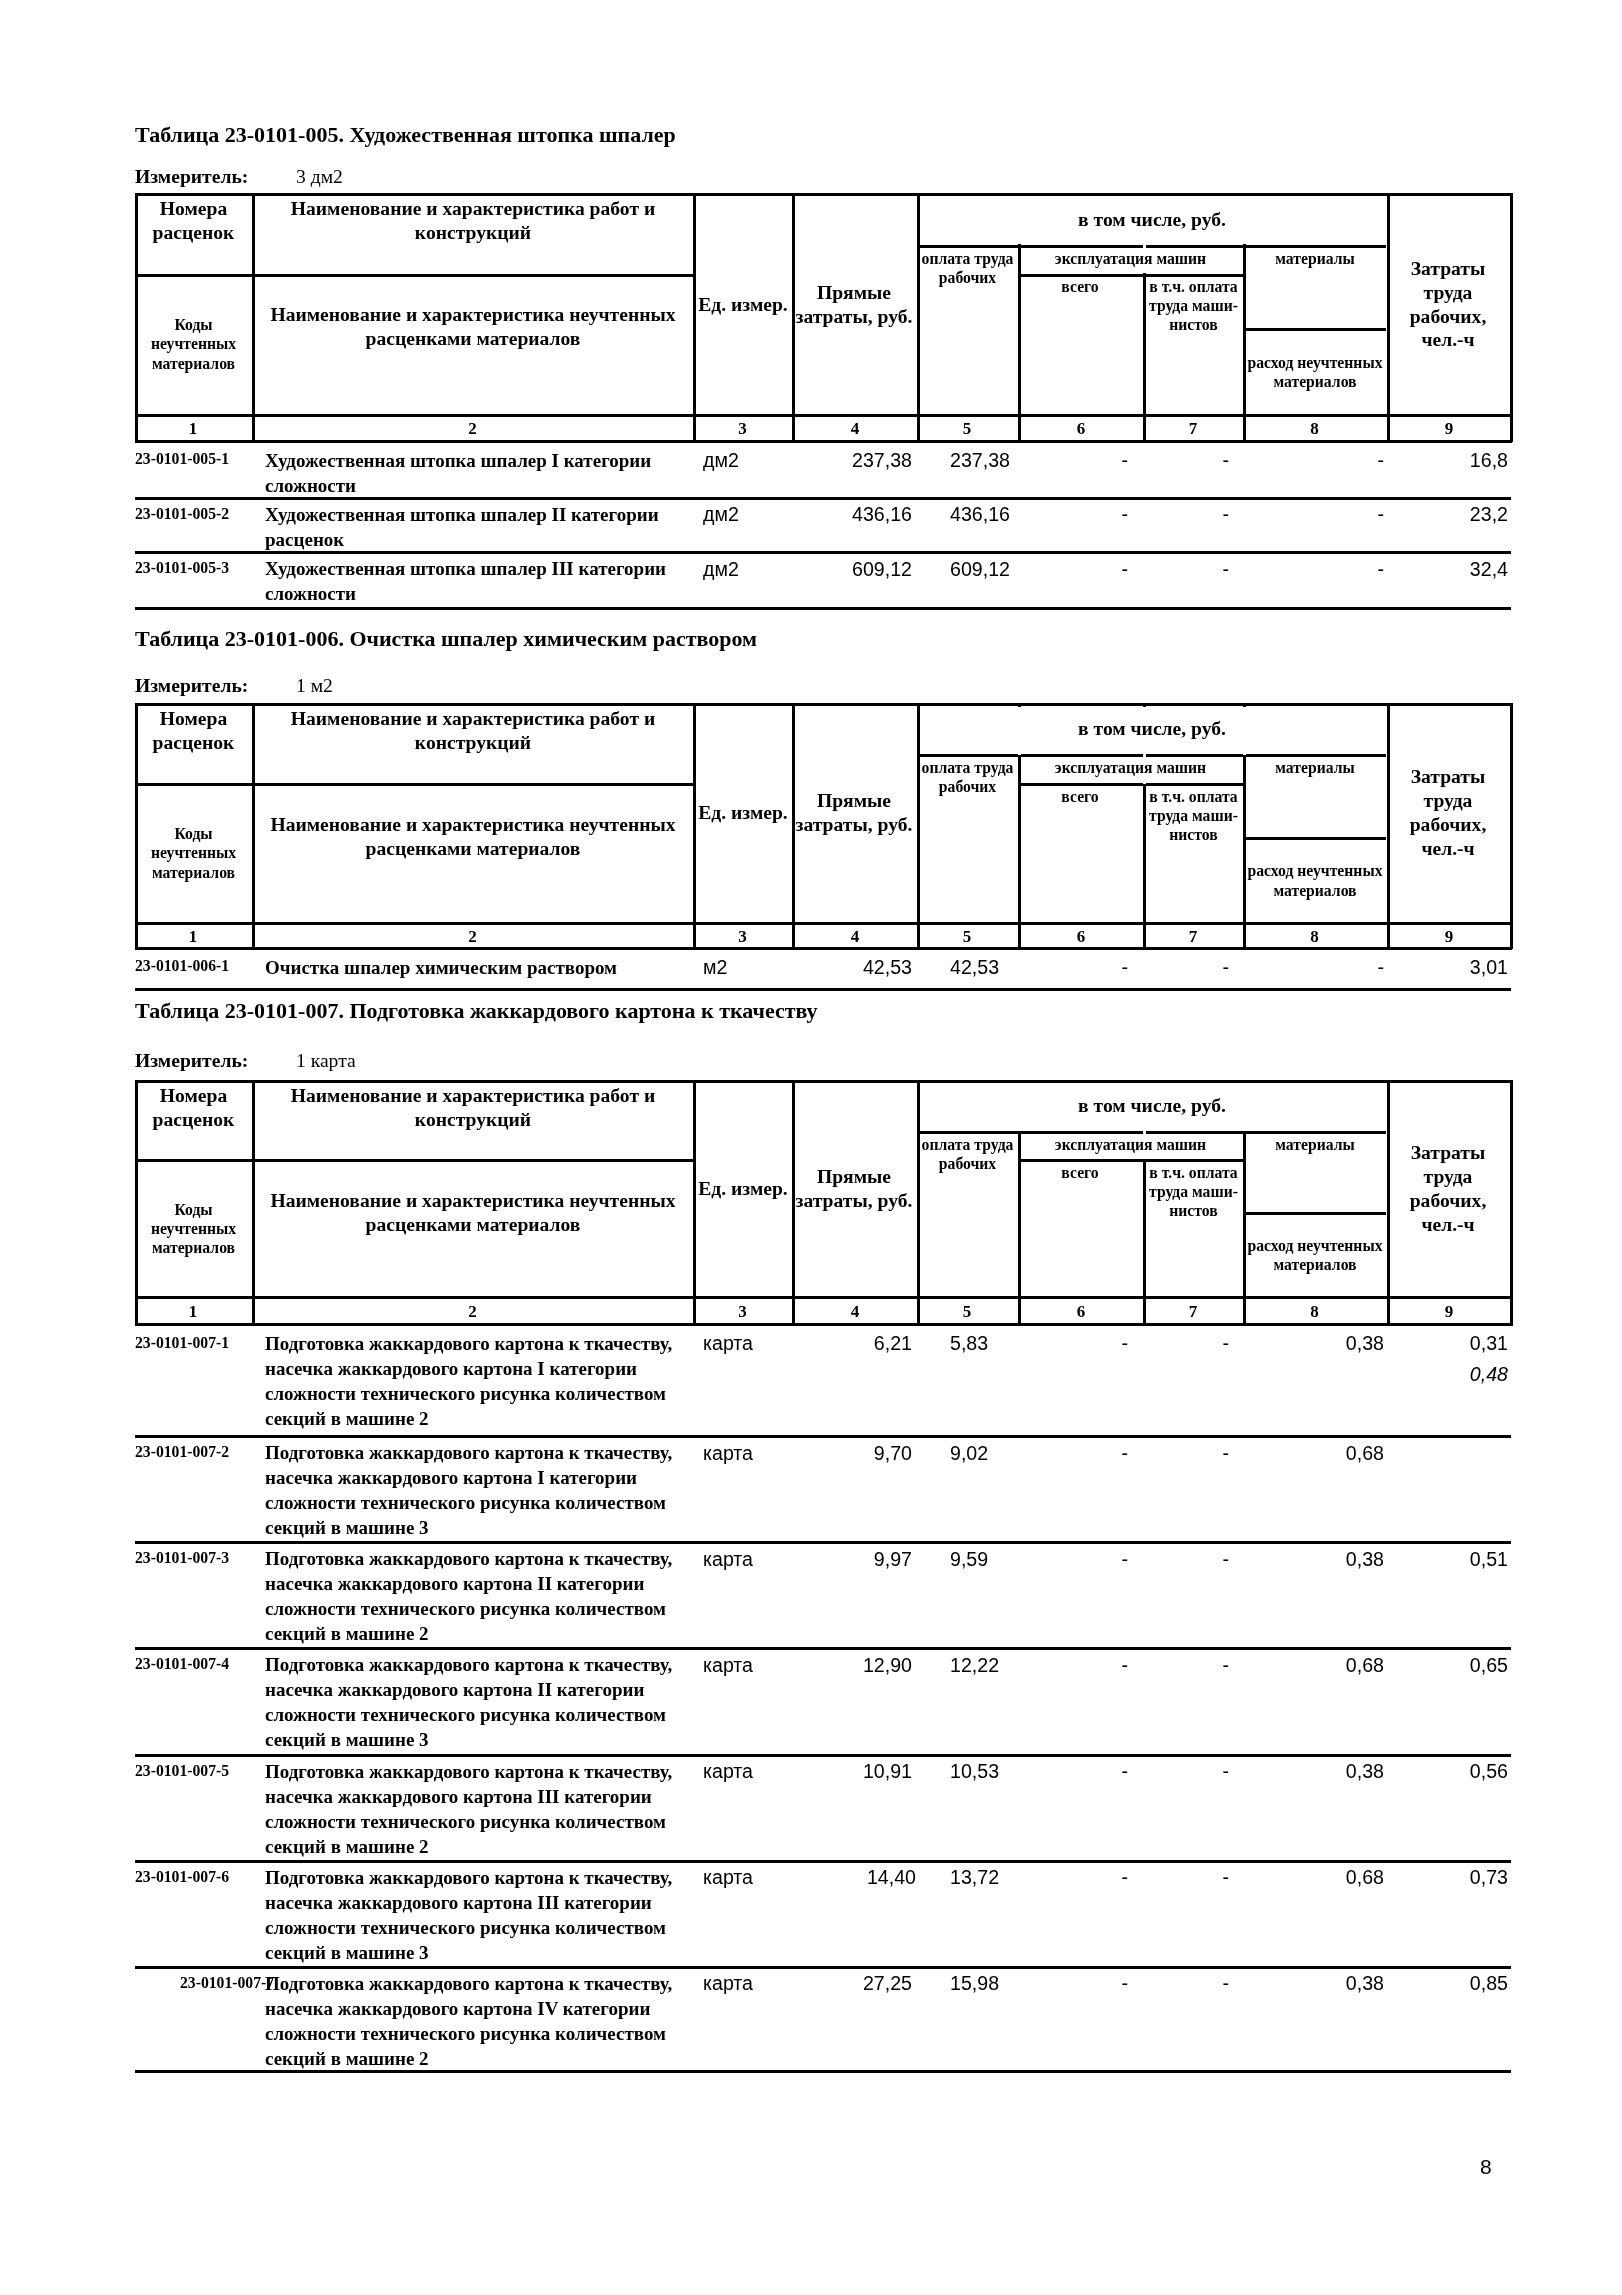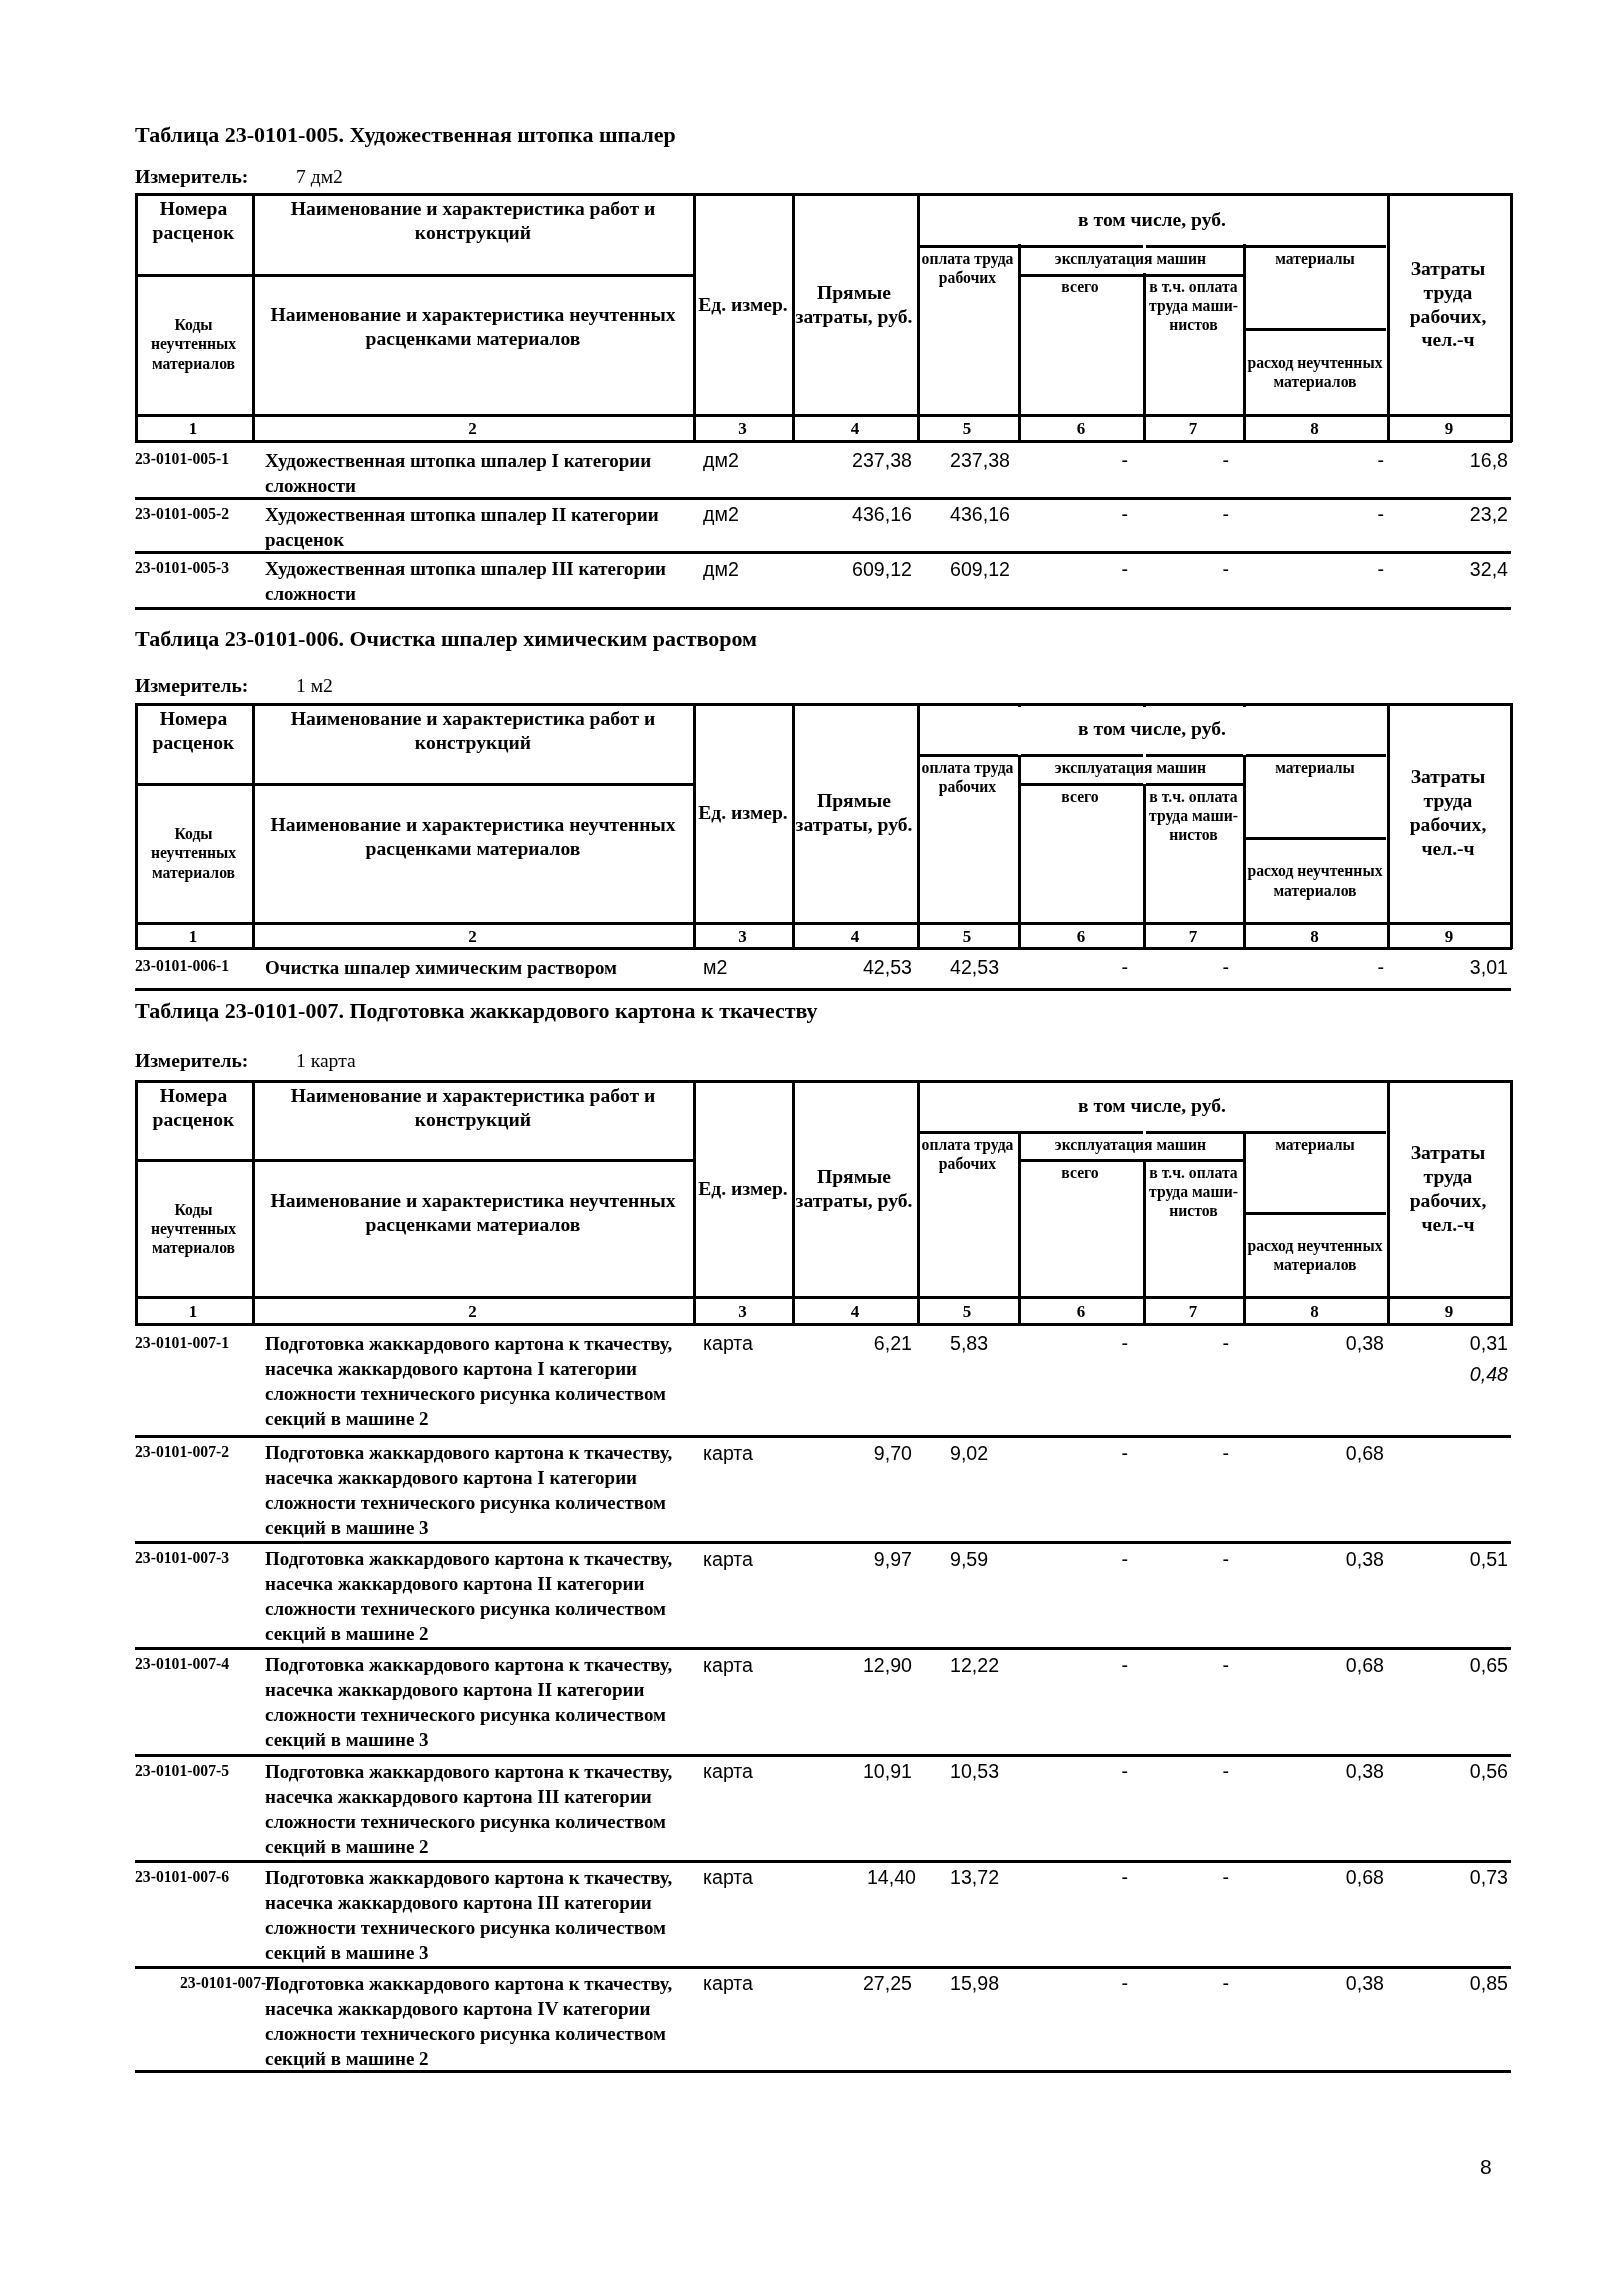--- a/index.html
+++ b/index.html
@@ -19,21 +19,21 @@
   .num { font-family:"Liberation Sans", sans-serif; font-size:19.6px; white-space:nowrap; }
   .r { text-align:right; }
   .colnum { font-family:"Liberation Serif", serif; font-weight:bold; font-size:17px; text-align:center; }
 </style>
 </head>
 <body>
 
 <div id="page">
     <div class="abs title" style="left:135px;top:122px;">Таблица 23-0101-005. Художественная штопка шпалер</div>
     <div class="abs meas-label" style="left:135px;top:166px;">Измеритель:</div>
-    <div class="abs meas-value" style="left:296px;top:166px;">7 дм2</div>
+    <div class="abs meas-value" style="left:296px;top:166px;">3 дм2</div>
     <div class="hline" style="left:135px;top:193px;width:1377px;height:3.3px;"></div>
     <div class="hline" style="left:135px;top:414px;width:1377px;height:3.3px;"></div>
     <div class="hline" style="left:135px;top:440px;width:1377px;height:2.6px;"></div>
     <div class="vline" style="left:135px;top:193px;width:2.6px;height:249px;"></div>
     <div class="vline" style="left:252px;top:193px;width:2.6px;height:249px;"></div>
     <div class="vline" style="left:693px;top:193px;width:2.6px;height:249px;"></div>
     <div class="vline" style="left:792px;top:193px;width:2.6px;height:249px;"></div>
     <div class="vline" style="left:917px;top:193px;width:2.6px;height:249px;"></div>
     <div class="vline" style="left:1018px;top:193px;width:2.6px;height:249px;"></div>
     <div class="vline" style="left:1143px;top:193px;width:2.6px;height:249px;"></div>

